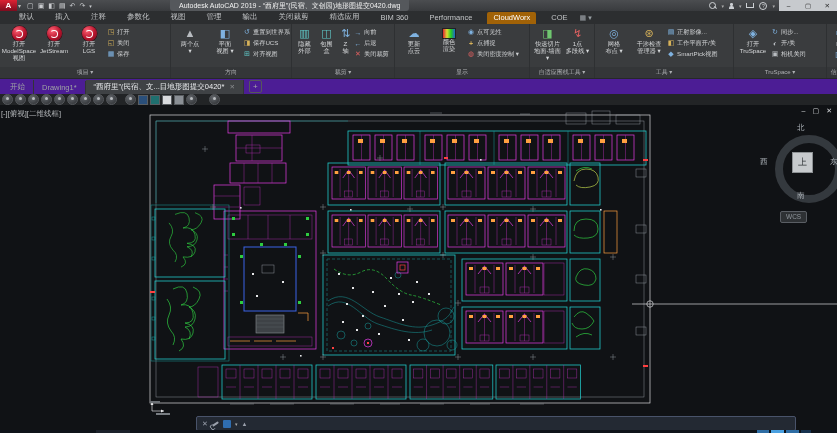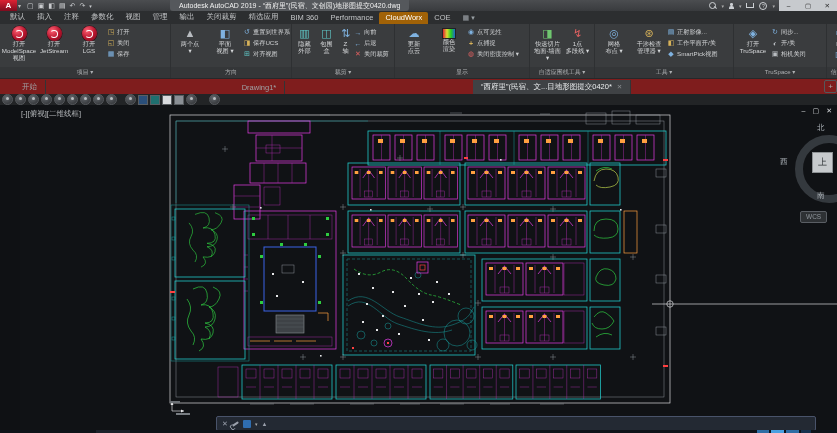--- a/index.html
+++ b/index.html
@@ -21,21 +21,21 @@
   .i-person{width:5px;height:3px;border-radius:2px 2px 0 0;background:#cdd0d4;position:relative;margin-top:4px;}
   .i-person::before{content:"";position:absolute;left:1.2px;top:-3px;width:2.6px;height:2.6px;border-radius:50%;background:#cdd0d4;}
   .i-cart{width:6px;height:4px;border:1px solid #cdd0d4;border-top:none;position:relative;}
   .i-help{width:6px;height:6px;border:1px solid #cdd0d4;border-radius:50%;font-size:5px;line-height:6px;text-align:center;color:#cdd0d4;}
   .caret{font-size:5px;color:#aaa;}
   .win-ctrls{position:absolute;right:0;top:0;height:11px;width:58px;background:#c7cace;display:flex;}
   .win-ctrls span{flex:1;display:flex;align-items:center;justify-content:center;font-size:6.5px;color:#2a2a2a;}
   
   .ribbontabs{height:13px;background:#2c2e30;display:flex;align-items:flex-end;padding-left:4px;
               font-size:7.5px;color:#c2c4c6;white-space:nowrap;}
-  .rtab{padding:1px 6px 2px;cursor:default;}
+  .rtab{padding:1px 6px 2px;cursor:default;margin-left:9px;}
   .rtab.active{background:#a16207;color:#fff;border-radius:2px 2px 0 0;}
   .rtab-more{padding:0 6px 2px;color:#9aa0a5;font-size:7px;}
   
   .ribbon{height:54px;background:#3a3c3e;display:flex;border-bottom:1px solid #26282a;overflow:hidden;}
   .panel{display:flex;flex-direction:column;border-right:1px solid #2e3032;flex:none;}
   .panel-body{flex:1;display:flex;align-items:flex-start;padding:1px 2px 0;gap:1px;overflow:hidden;}
   .panel-label{height:11px;font-size:6px;color:#aeb0b3;text-align:center;line-height:11px;
                background:#343638;white-space:nowrap;overflow:hidden;}
   .bigbtn{display:flex;flex-direction:column;align-items:center;width:34px;flex:none;
           font-size:6.2px;color:#d6d8da;text-align:center;line-height:1.1;cursor:default;}
@@ -47,36 +47,36 @@
                   border-radius:50%;display:block;}
   .grad-chip{width:12px;height:9px;background:linear-gradient(90deg,#d23,#dd3,#2c2,#26c);border:1px solid #222;margin-top:3px;}
   .smallcol{display:flex;flex-direction:column;gap:1px;padding-top:2px;flex:none;}
   .smallbtn{display:flex;align-items:center;gap:2px;font-size:6.2px;color:#cfd1d3;height:10px;white-space:nowrap;cursor:default;}
   .sic{width:8px;text-align:center;font-size:7px;flex:none;}
   .ic-blue{color:#7fb2e0}.ic-teal{color:#5fc6c6}.ic-red{color:#e06060}.ic-green{color:#6fc76f}
   .ic-gray{color:#b8bcc0}.ic-amber{color:#d8b35a}
   .infocol{display:flex;flex-direction:column;gap:2px;padding:3px 6px;}
   .infocol .sic{font-size:8px;}
   
-  .filetabs{height:15px;background:#7f1d1d;display:flex;align-items:flex-end;padding-left:14px;
-            font-size:7.5px;color:#9fa2a5;white-space:nowrap;justify-content:space-between;}
+  .filetabs{height:15px;background:#4c1d95;display:flex;align-items:flex-end;padding-left:2px;
+            font-size:7.5px;color:#9fa2a5;white-space:nowrap;}
   .ftab{padding:2px 8px 2.5px;border-right:1px solid #323436;display:flex;gap:5px;align-items:center;cursor:default;}
   .ftab.active{background:#3f4245;color:#eceef0;}
   .ftab .x{color:#8a8d90;font-size:6.5px;}
   .ftab-add{width:11px;height:11px;border:1px solid #55585b;border-radius:2px;margin:0 0 1.5px 5px;color:#aaa;
             display:flex;align-items:center;justify-content:center;font-size:8px;}
   
   .circbar{height:11px;background:#222426;display:flex;align-items:center;gap:2px;padding-left:2px;}
   .orb{width:9px;height:9px;border-radius:50%;border:1px solid #56595d;flex:none;
        background:radial-gradient(circle at 35% 30%,#63676c,#2a2c2f);}
   .orb::after{content:"";display:block;width:3px;height:3px;margin:2px auto;border-radius:50%;background:#b9bcc0;}
   .sqi{width:8px;height:8px;border:1px solid #5a5e62;flex:none;}
   .gap4{width:4px;}.gap8{width:8px;}
   
-  .canvas{position:relative;height:325px;background:var(--canvas-bg,#101215);overflow:hidden;margin-left:20px;}
+  .canvas{position:relative;height:325px;background:var(--canvas-bg,#101215);overflow:hidden;}
   .vplabel{position:absolute;left:1px;top:4px;font-size:7.5px;color:#b9bcbf;z-index:3;}
   svg.plan{position:absolute;left:0;top:0;z-index:1;}
   .s-cy{stroke:var(--cad-cyan,#22c9c9);fill:none;stroke-width:.8}
   .s-cy2{stroke:#189e9e;fill:none;stroke-width:.5}
   .s-mg{stroke:var(--cad-magenta,#e93ee9);fill:none;stroke-width:.7}
   .s-mg2{stroke:#b030b0;fill:none;stroke-width:.45}
   .s-gr{stroke:var(--cad-green,#2ecc40);fill:none;stroke-width:.7}
   .s-yg{stroke:#bcd24a;fill:none;stroke-width:.7}
   .s-wh{stroke:var(--cad-white,#d9dadc);fill:none;stroke-width:.7}
   .s-wh2{stroke:#9aa0a6;fill:none;stroke-width:.45}

